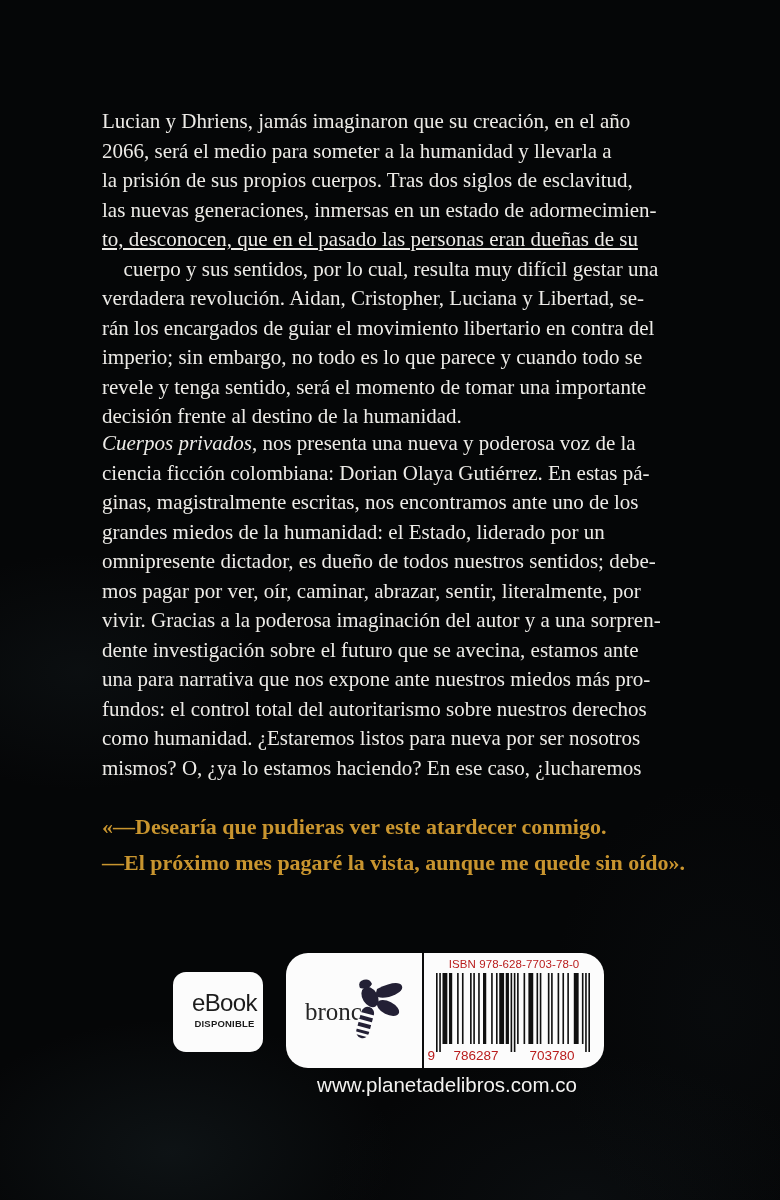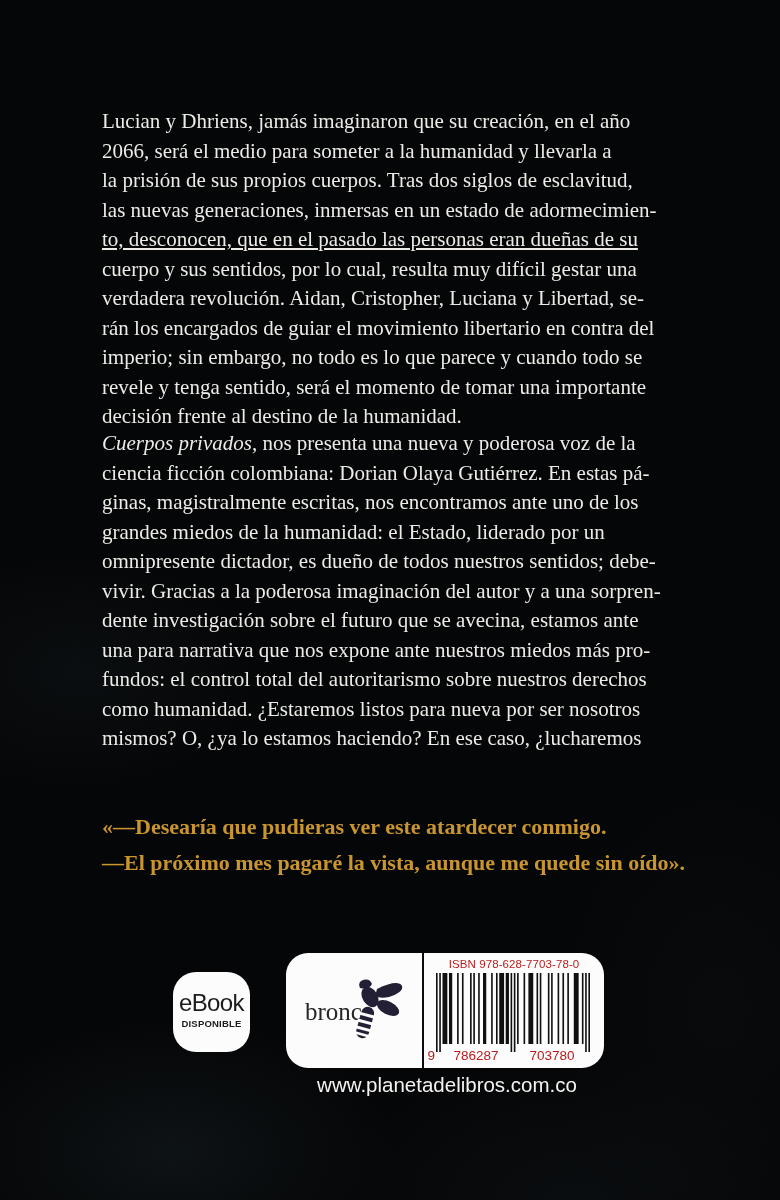--- a/index.html
+++ b/index.html
@@ -26,22 +26,22 @@
   .quote {
     position:absolute; left:102px; top:809px; width:492px;
     text-align:right; font-weight:bold;
     font-size:22px; line-height:36px;
     color:var(--gold,#c9952f);
   }
   .quote .qline { display:block; white-space:nowrap; }
 
   .ebook-badge {
     position:absolute; left:173px; top:972px; width:77px; height:80px;
-    background:#fcfcfc; border-radius:23px; text-align:center;
-    font-family:"Liberation Sans", sans-serif; color:#1c1c1c;
+    background:#fcfcfc; border-radius:13px; text-align:center;
+    font-family:"Liberation Sans", sans-serif; color:#1c1c1c;padding-left:13px;
   }
   .ebook-title { margin-top:17px; font-size:24px; letter-spacing:-0.6px; }
   .ebook-sub   { margin-top:1px; font-size:9.5px; font-weight:bold; letter-spacing:0.2px; }
 
   .brand-panel {
     position:absolute; left:286px; top:953px; width:318px; height:115px;
     background:#fcfcfc; border-radius:22px;
   }
   .panel-divider { position:absolute; left:136px; top:0; width:2px; height:115px; background:#0b0b0c; }
   .bronce-name {
@@ -68,34 +68,35 @@
 <body>
 
 <div class="cover" style="--gold: #c9952f; --bee: #232035;">
 
   <section class="para synopsis">
       <div class="jline" style="word-spacing: 0px;">Lucian y Dhriens, jamás imaginaron que su creación, en el año</div>
       <div class="jline" style="word-spacing: 0px;">2066, será el medio para someter a la humanidad y llevarla a</div>
       <div class="jline" style="word-spacing: 0px;">la prisión de sus propios cuerpos. Tras dos siglos de esclavitud,</div>
       <div class="jline" style="word-spacing: 0px;">las nuevas generaciones, inmersas en un estado de adormecimien-</div>
       <div class="jline" style="word-spacing: 0px; text-decoration: underline;">to, desconocen, que en el pasado las personas eran dueñas de su</div>
-      <div class="jline" style="word-spacing: 0px;">cuerpo y sus sentidos, por lo cual, resulta muy difícil gestar una</div>
+      <div class="jline" style="word-spacing: 0px; text-align: center;">cuerpo y sus sentidos, por lo cual, resulta muy difícil gestar una</div>
       <div class="jline" style="word-spacing: 0px;">verdadera revolución. Aidan, Cristopher, Luciana y Libertad, se-</div>
       <div class="jline" style="word-spacing: 0px;">rán los encargados de guiar el movimiento libertario en contra del</div>
       <div class="jline" style="word-spacing: 0px;">imperio; sin embargo, no todo es lo que parece y cuando todo se</div>
       <div class="jline" style="word-spacing: 0px;">revele y tenga sentido, será el momento de tomar una importante</div>
       <div class="jline">decisión frente al destino de la humanidad.</div>
     </section>
 
   <section class="para review">
       <div class="jline" style="word-spacing: 0px;"><i>Cuerpos privados</i>, nos presenta una nueva y poderosa voz de la</div>
       <div class="jline" style="word-spacing: 0px;">ciencia ficción colombiana: Dorian Olaya Gutiérrez. En estas pá-</div>
       <div class="jline" style="word-spacing: 0px;">ginas, magistralmente escritas, nos encontramos ante uno de los</div>
       <div class="jline" style="word-spacing: 0px;">grandes miedos de la humanidad: el Estado, liderado por un</div>
       <div class="jline" style="word-spacing: 0px;">omnipresente dictador, es dueño de todos nuestros sentidos; debe-</div>
+      <div class="jline" style="word-spacing: 0px;">mos pagar por ver, oír, caminar, abrazar, sentir, literalmente, por</div>
       <div class="jline" style="word-spacing: 0px;">vivir. Gracias a la poderosa imaginación del autor y a una sorpren-</div>
       <div class="jline" style="word-spacing: 0px;">dente investigación sobre el futuro que se avecina, estamos ante</div>
       <div class="jline" style="word-spacing: 0px;">una para narrativa que nos expone ante nuestros miedos más pro-</div>
       <div class="jline" style="word-spacing: 0px;">fundos: el control total del autoritarismo sobre nuestros derechos</div>
       <div class="jline" style="word-spacing: 0px;">como humanidad. ¿Estaremos listos para nueva por ser nosotros</div>
       <div class="jline" style="word-spacing: 0px;">mismos? O, ¿ya lo estamos haciendo? En ese caso, ¿lucharemos</div>
     </section>
 
   <section class="quote">
       <div class="qline">«—Desearía que pudieras ver este atardecer conmigo.</div>

